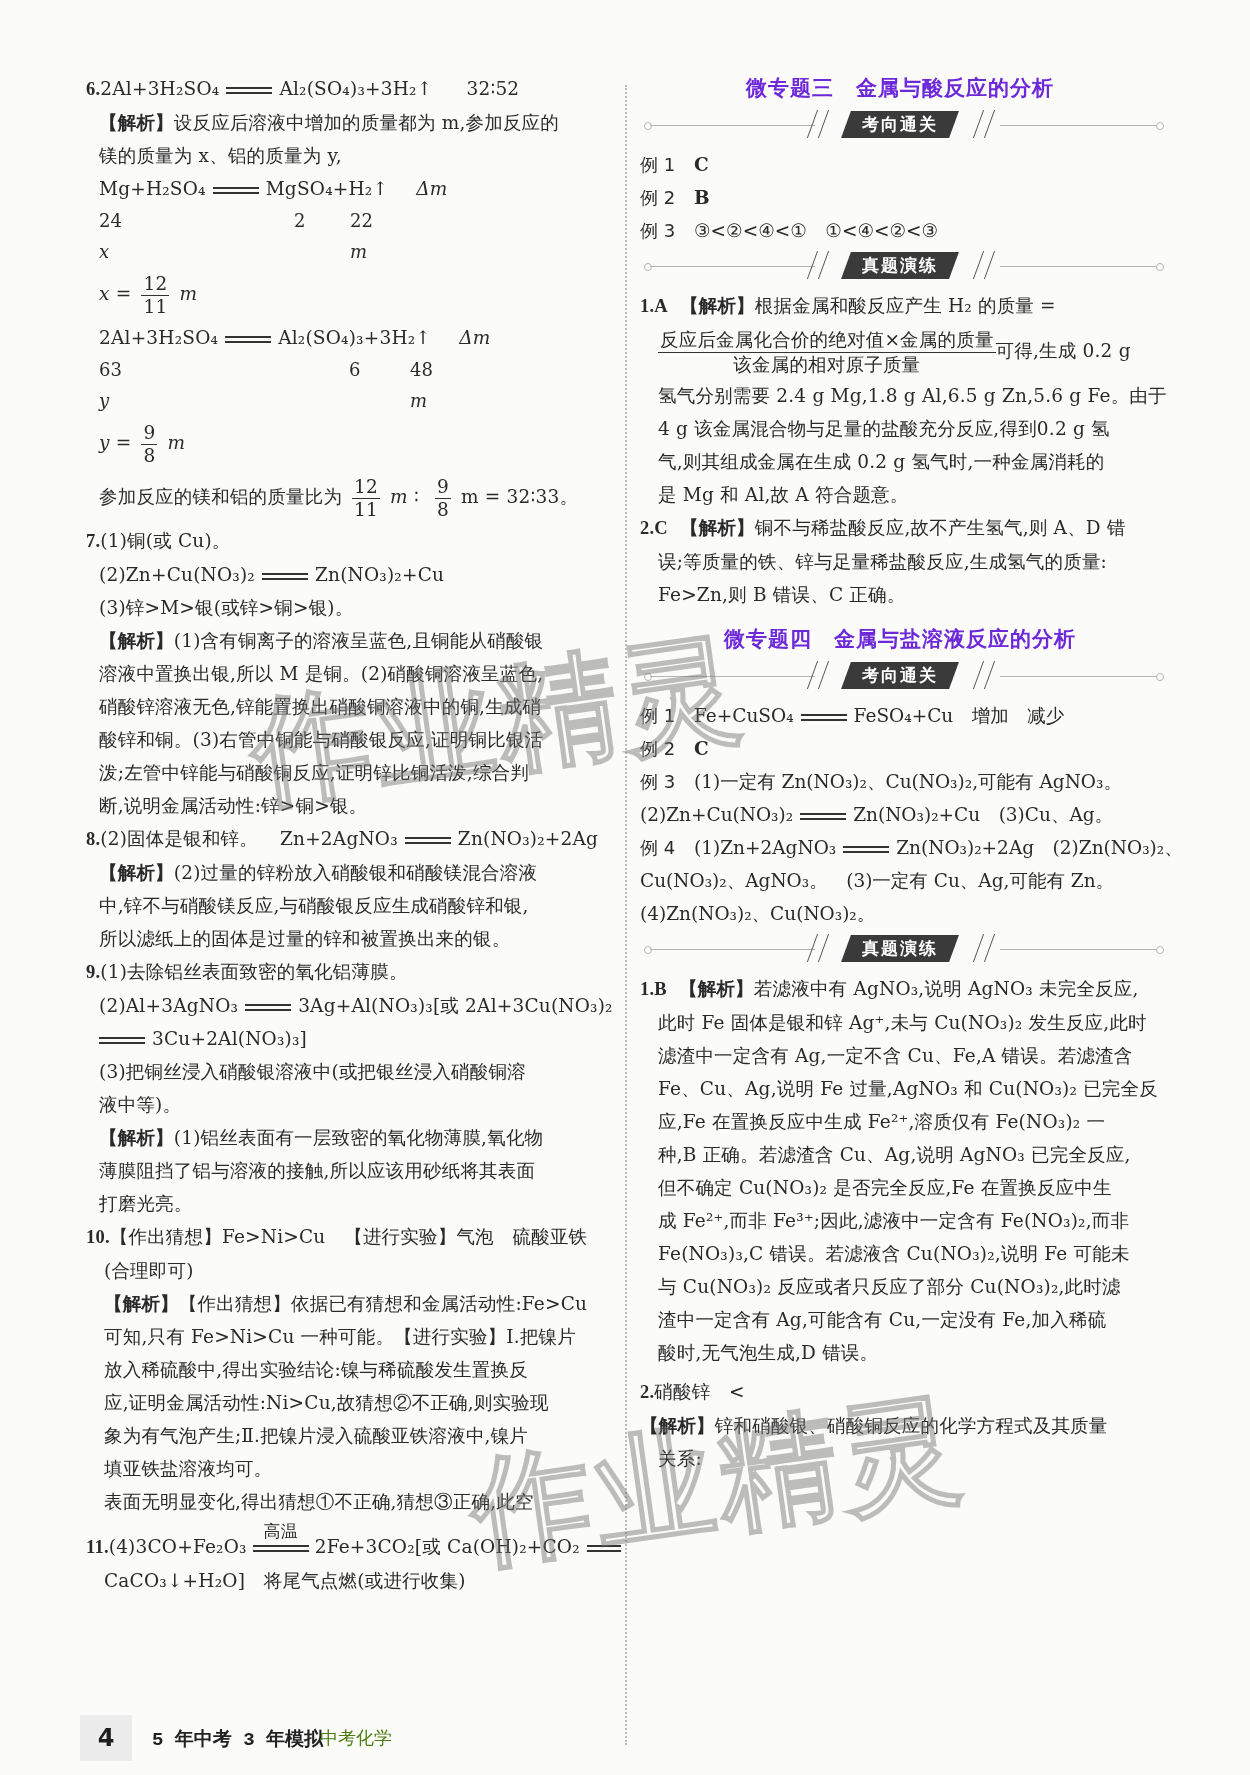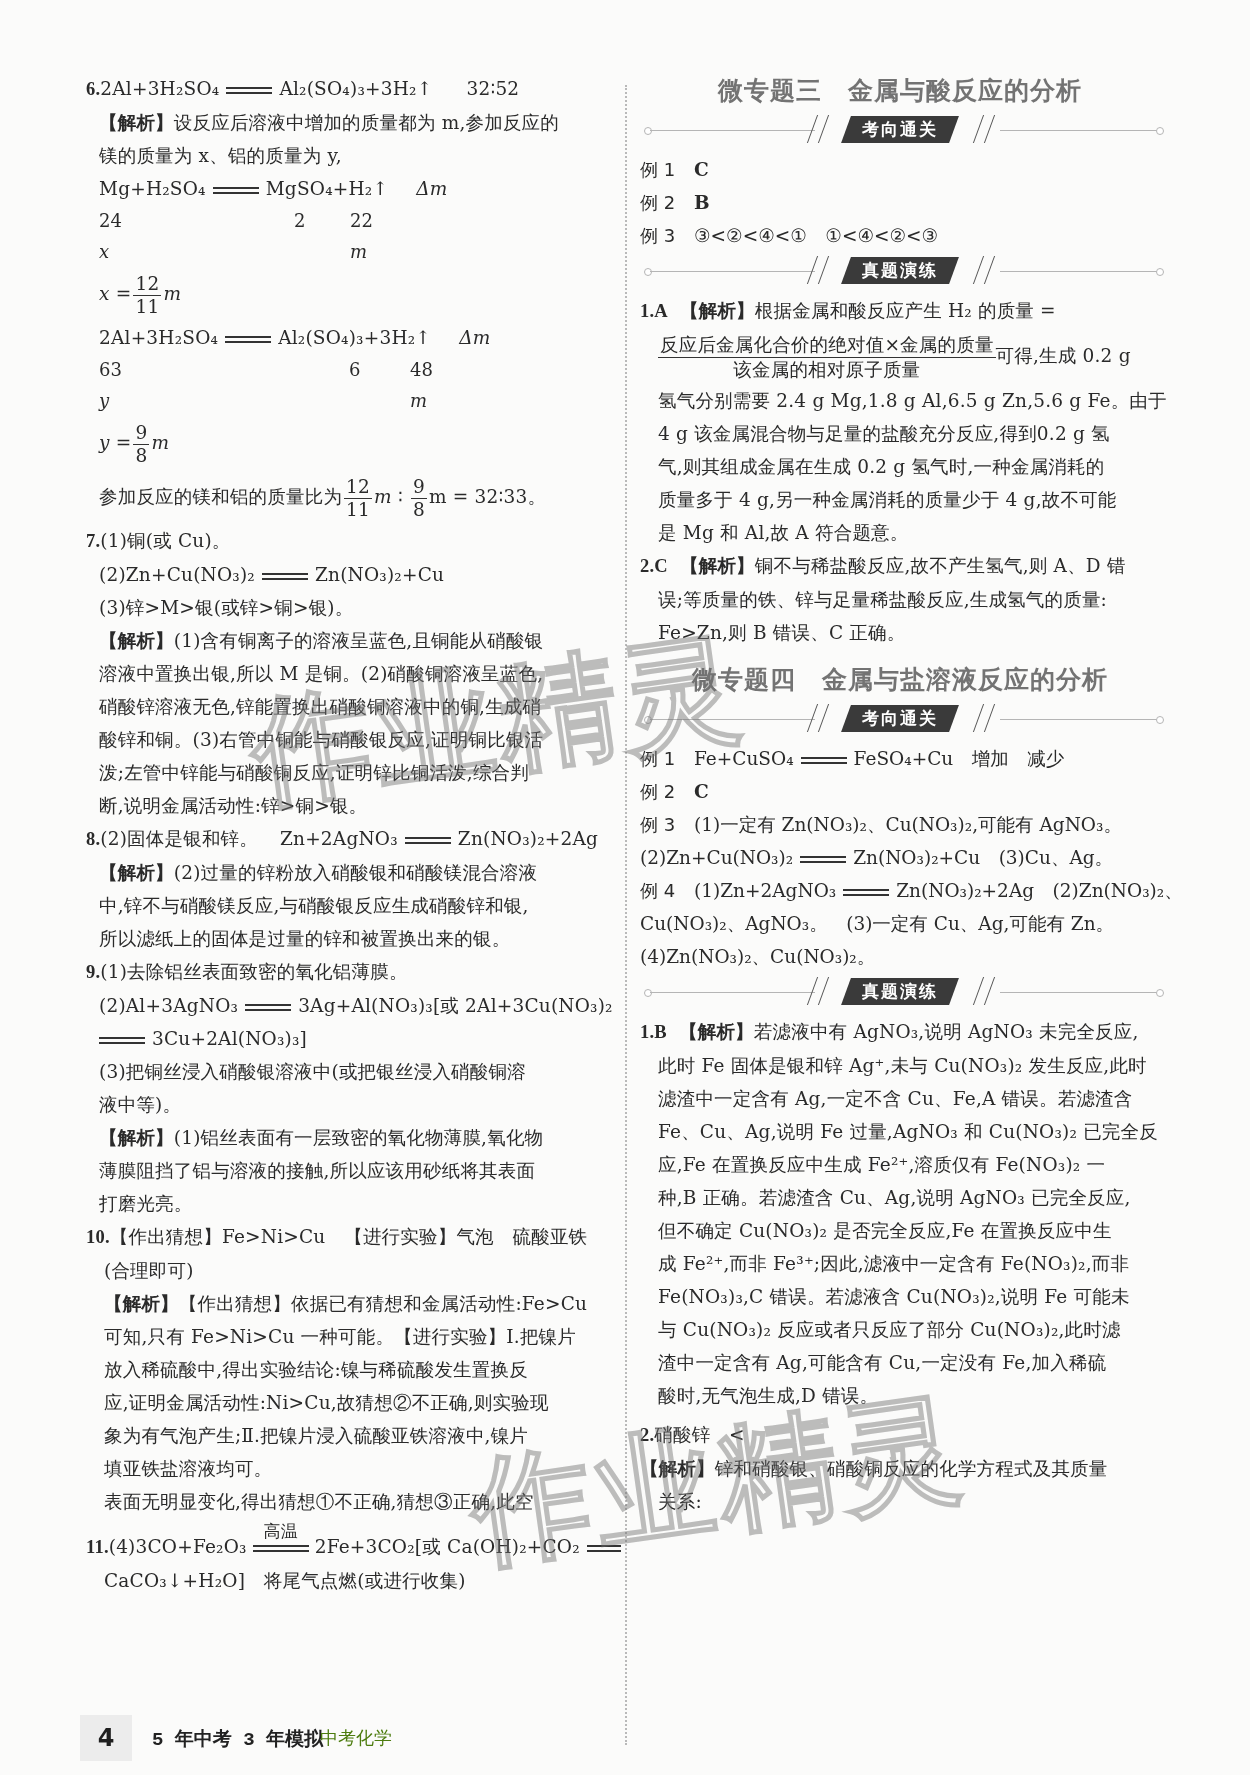--- a/index.html
+++ b/index.html
@@ -18,29 +18,29 @@
   .line { font-size: 18.5px; line-height: 33px; white-space: nowrap; letter-spacing: 0.2px; }
   .ind { padding-left: 13px; }
   .ind2 { padding-left: 18px; }
   .num { font-weight: bold; font-family: "Liberation Serif", serif; }
   .tag { font-weight: bold; font-family: "DejaVu Sans", sans-serif; }
   i.v { font-style: italic; }
   .eq-double { display:inline-block; width: 46px; border-top: 2px solid #333; border-bottom: 2px solid #333; height: 3px; vertical-align: middle; margin: 0 7px; }
   .cond { display: inline-block; position: relative; width: 56px; vertical-align: middle; text-align: center; margin: 0 6px; }
   .cond .cond-text { position: absolute; top: -30px; left: 0; right: 0; font-size: 17px; }
   .cond .bars { display:block; border-top: 2px solid #333; border-bottom: 2px solid #333; height: 3px; }
-  .frac { display: inline-block; vertical-align: middle; text-align: center; margin: 0 2px; line-height: 22px; }
+  .frac { display: inline-block; vertical-align: middle; text-align: center; margin: 0 10px; line-height: 22px; }
   .frac .n { display: block; border-bottom: 1.3px solid #333; padding: 0 2px; }
   .frac .d { display: block; padding: 0 2px; }
   .tall { line-height: 54px; }
   .calc-row { position: relative; height: 31px; font-size: 18px; line-height: 31px; padding-left: 0; }
   .calc-row span.c { position: absolute; }
   .section-title {
-    font-family: "DejaVu Sans", sans-serif; font-weight: bold; font-size: 25px;
-    text-align: center; margin: 2px 0 8px 0; letter-spacing: 1px; color: #737373;
+    font-family: "DejaVu Sans", sans-serif; font-weight: bold; font-size: 21px;
+    text-align: center; margin: 2px 0 8px 0; letter-spacing: 1px; color: #6d28d9;
   }
   .banner { position: relative; height: 30px; margin: 4px 0 8px 0; }
   .banner .rule { position: absolute; top: 15px; height: 0; border-top: 1.3px solid #b5b5b5; }
   .banner .rule.l { left: 10px; width: 165px; }
   .banner .rule.r { right: 0; width: 160px; }
   .banner .dot { position:absolute; top: 12px; width: 6px; height: 6px; border-radius: 50%; border: 1px solid #b5b5b5; background:#fff; }
   .banner .dot.l { left: 4px; } .banner .dot.r { right: -4px; }
   .banner .pill {
     position: absolute; left: 50%; top: 1px; transform: translateX(-50%) skewX(-20deg);
     background: #3a3a3a; padding: 2px 16px; color: #fff;
@@ -182,21 +182,20 @@
     <span class="pill"><span>真题演练</span></span>
     <span class="slash r"></span>
     <span class="rule r"></span>
       <span class="dot r"></span>
   </div>
   <div class="line"><span class="num">1.A</span>&nbsp;&nbsp;<span class="tag">【解析】</span><span>根据金属和酸反应产生 H₂ 的质量 =</span></div>
   <div class="line ind2" style="line-height:56px"><span class="fracline"><span class="n">反应后金属化合价的绝对值×金属的质量</span><span class="d">该金属的相对原子质量</span></span><span>可得,生成 0.2 g</span></div>
   <div class="line ind2">氢气分别需要 2.4 g Mg,1.8 g Al,6.5 g Zn,5.6 g Fe。由于</div>
   <div class="line ind2">4 g 该金属混合物与足量的盐酸充分反应,得到0.2 g 氢</div>
   <div class="line ind2">气,则其组成金属在生成 0.2 g 氢气时,一种金属消耗的</div>
-  <div class="line ind2">质量多于 4 g,另一种金属消耗的质量少于 4 g,故不可能</div>
   <div class="line ind2">是 Mg 和 Al,故 A 符合题意。</div>
   <div class="line"><span class="num">2.C</span>&nbsp;&nbsp;<span class="tag">【解析】</span><span>铜不与稀盐酸反应,故不产生氢气,则 A、D 错</span></div>
   <div class="line ind2">误;等质量的铁、锌与足量稀盐酸反应,生成氢气的质量:</div>
   <div class="line ind2">Fe&gt;Zn,则 B 错误、C 正确。</div>
 
   <div class="section-title" style="margin-top:14px">微专题四　金属与盐溶液反应的分析</div>
   <div class="banner">
     <span class="dot l"></span>
       <span class="rule l"></span>
     <span class="slash l"></span>

